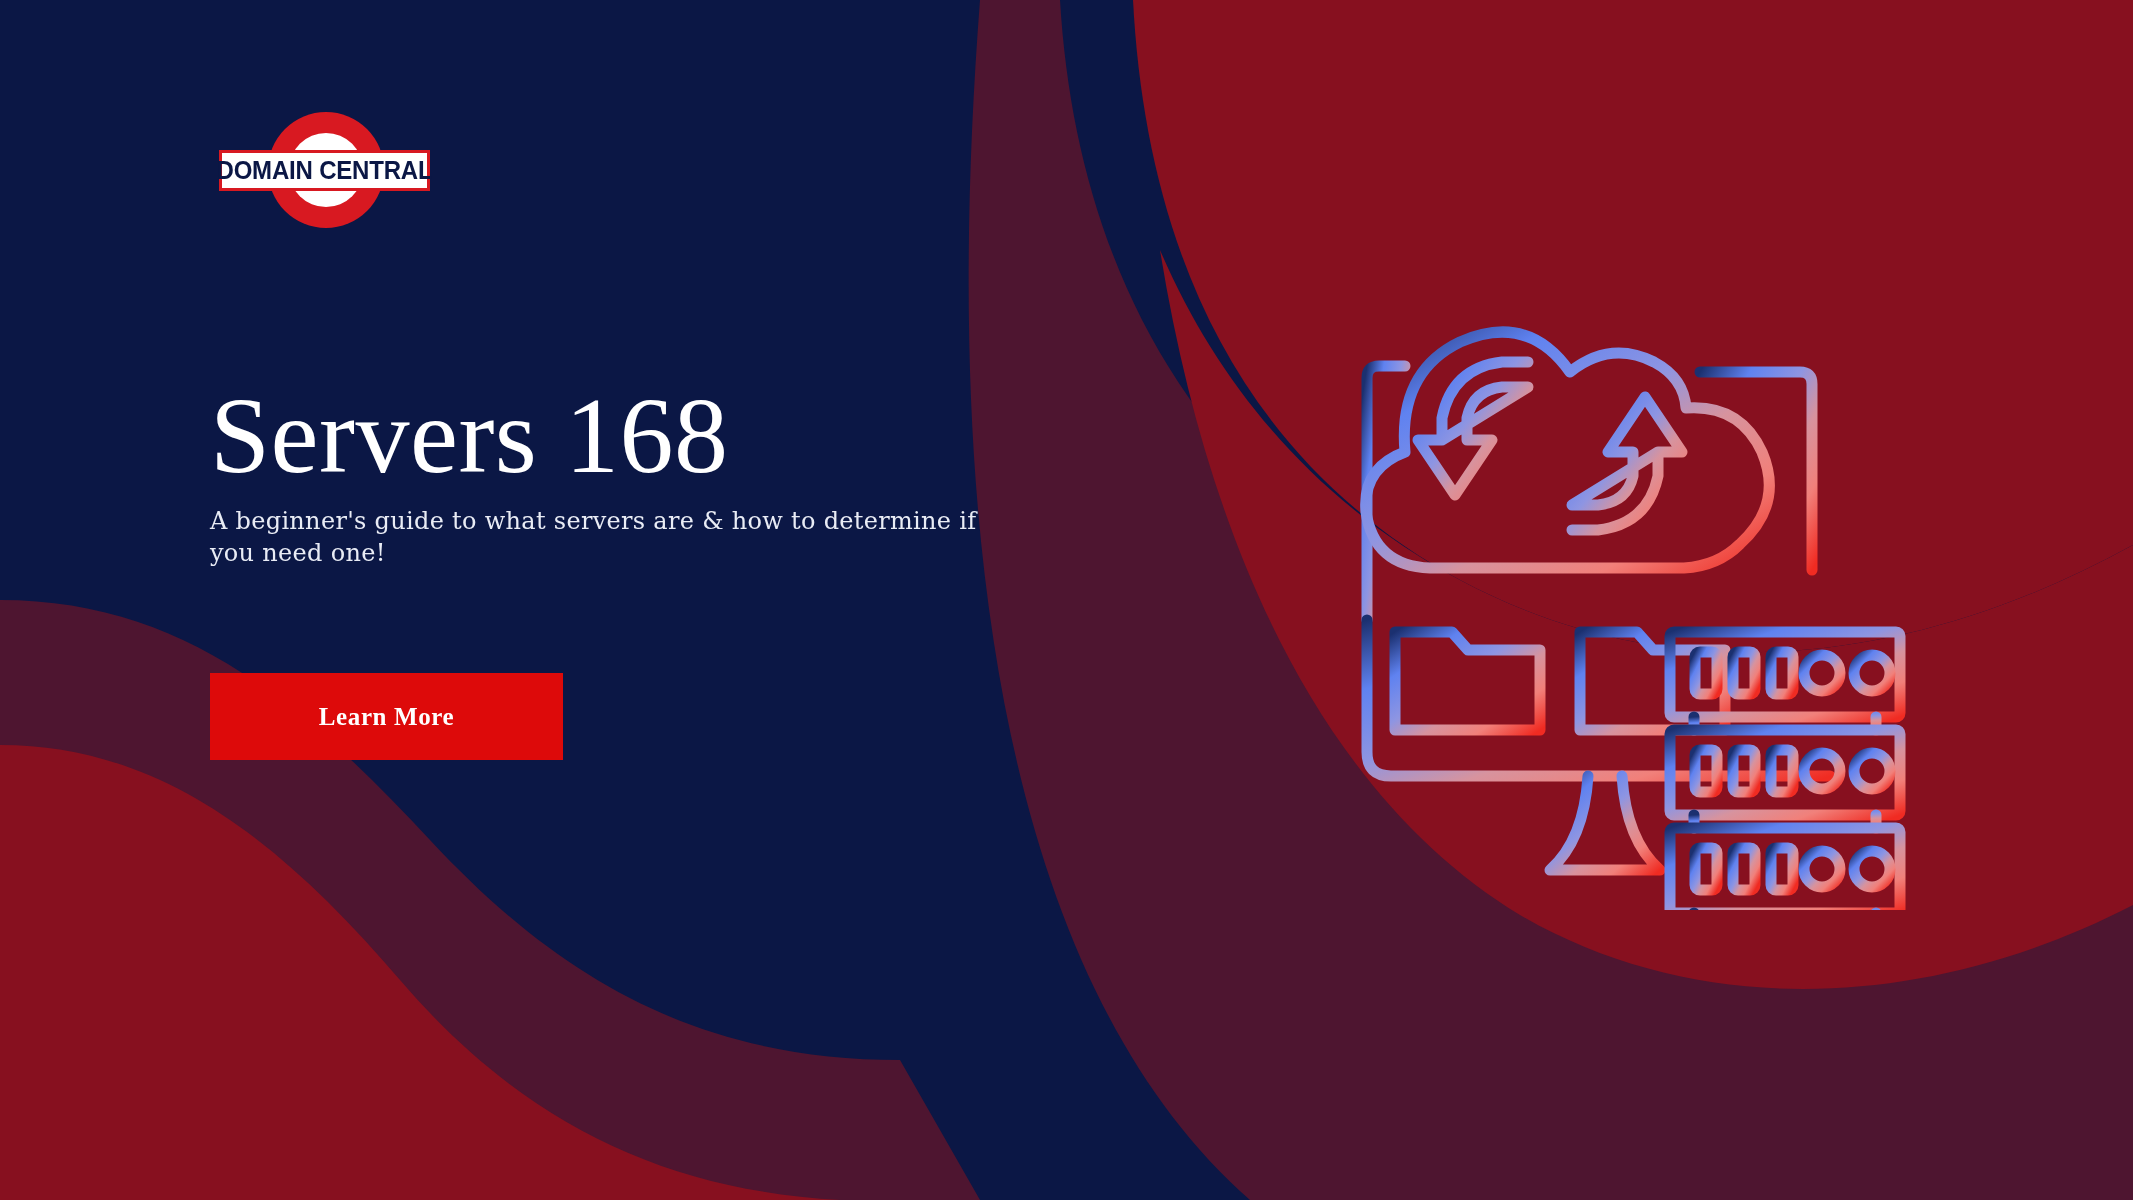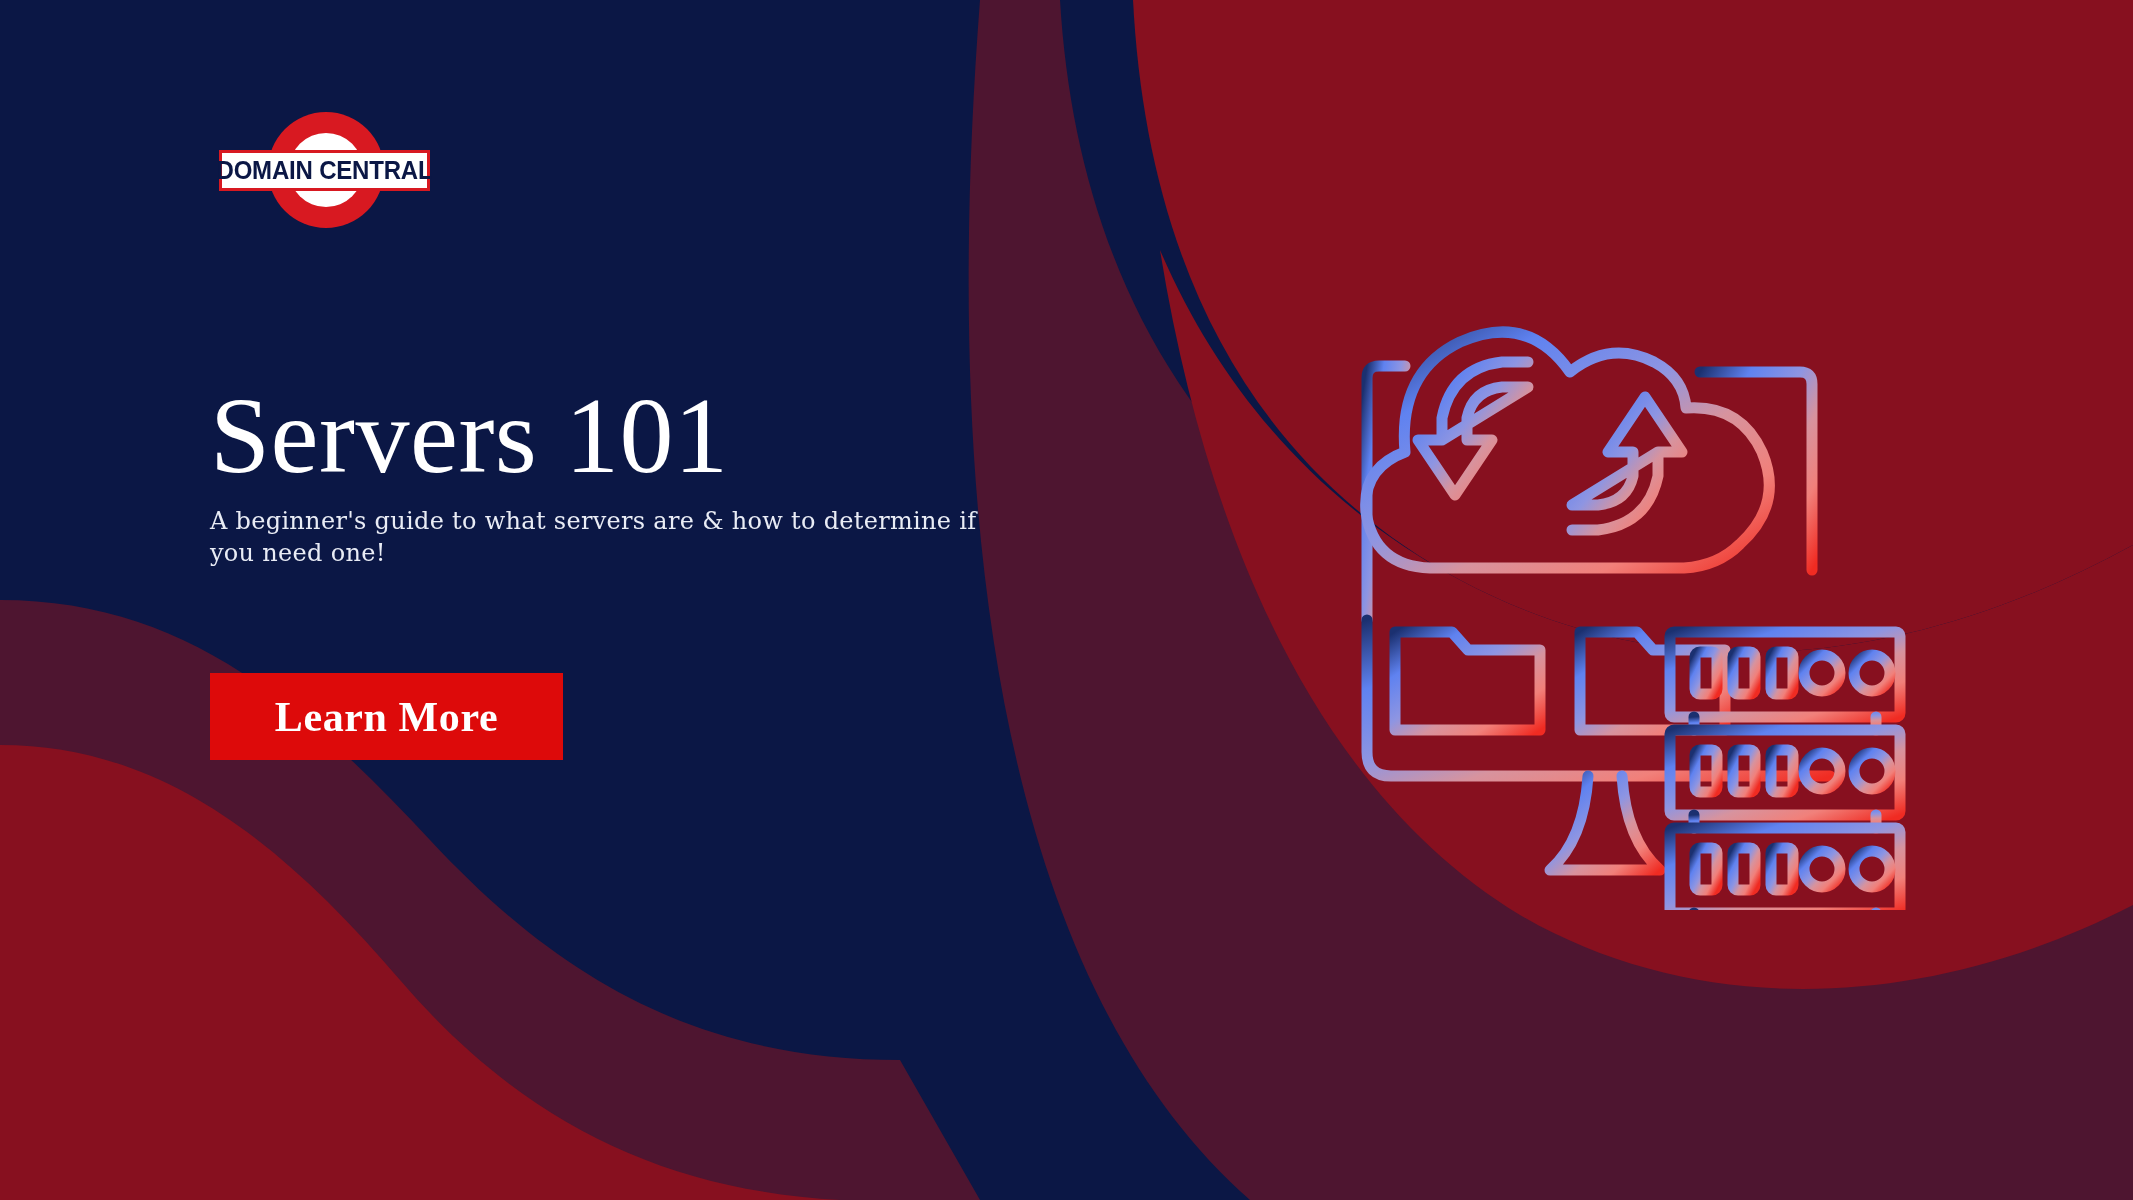--- a/index.html
+++ b/index.html
@@ -104,21 +104,21 @@
     left: 210px;
     top: 673px;
     width: 353px;
     height: 87px;
     background: #dd0a0a;
     border: none;
     border-radius: 0;
     color: #ffffff;
     font-family: "Liberation Serif", serif;
     font-weight: 700;
-    font-size: 42px;
+    font-size: 25px;
     letter-spacing: 0.6px;
     cursor: pointer;
     padding: 0;
     display: flex;
     align-items: center;
     justify-content: center;
   }
 
   
   #illustration {
@@ -147,21 +147,21 @@
 
   <div id="logo">
     <div class="roundel-ring"></div>
     <div class="roundel-hole"></div>
     <div class="roundel-bar">
       <span class="roundel-bar-text">DOMAIN CENTRAL</span>
     </div>
   </div>
 
   <div id="copy">
-    <h1 id="headline">Servers 101</h1>
+    <h1 id="headline">Servers 168</h1>
     <p id="subheadline">A beginner's guide to what servers are &amp; how to determine if you need one!</p>
   </div>
 
   <button id="cta-button">Learn More</button>
 
   <svg id="illustration" viewBox="0 0 640 610">
     <defs>
       <linearGradient id="gradLine" x1="0" y1="0" x2="1" y2="1">
         <stop offset="0%" stop-color="#1b3070"></stop>
         <stop offset="22%" stop-color="#5f82f0"></stop>

